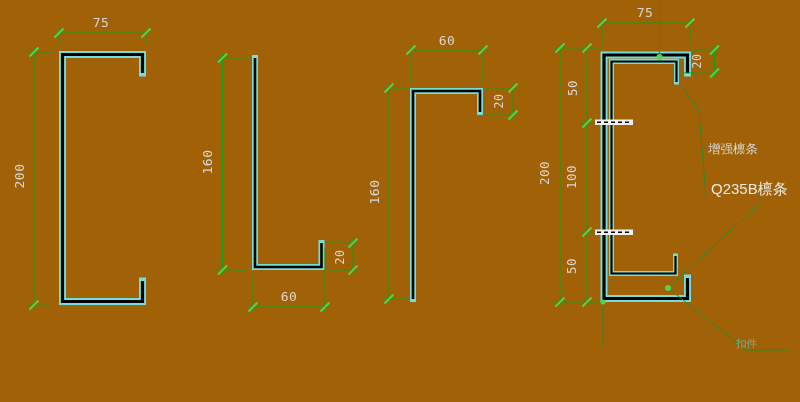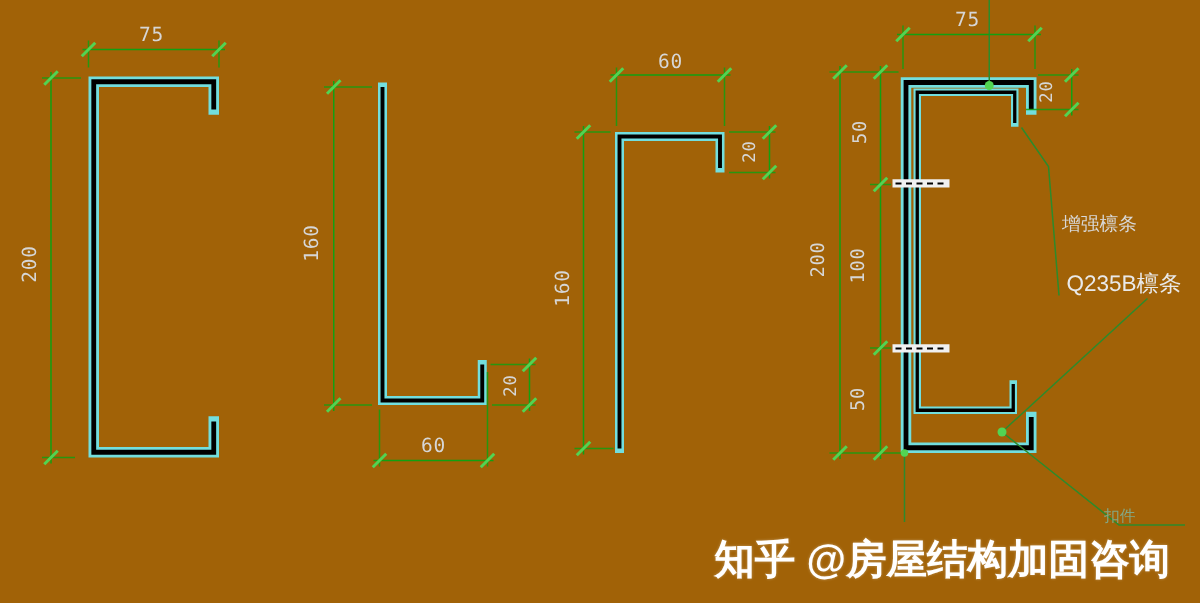--- a/index.html
+++ b/index.html
@@ -171,14 +171,13 @@
     <line class="leader" x1="765" y1="199" x2="668" y2="288"></line>
     <polyline class="leader" points="668,288 746,350 790,350"></polyline>
     <circle class="dot" cx="668" cy="288" r="3"></circle>
 
     <text class="cjk lbl-reinf" x="708" y="153">增强檩条</text>
     <text class="cjk lbl-q235" x="711" y="194">Q235B檩条</text>
     <text class="cjk lbl-clip" x="736" y="347">扣件</text>
   </g>
 </svg>
 
-<div class="watermark">知乎 @房屋结构加固咨询</div>
 </div>
 
 </body></html>

